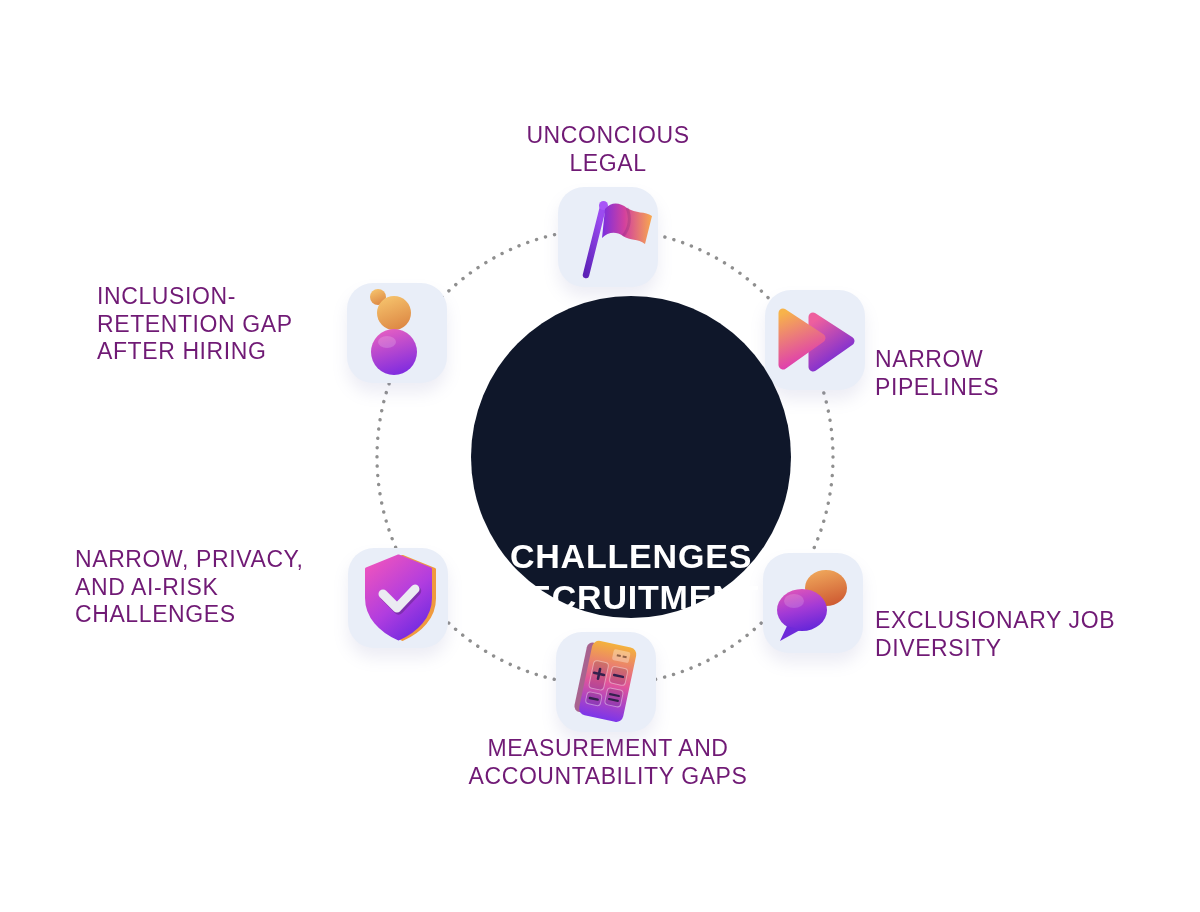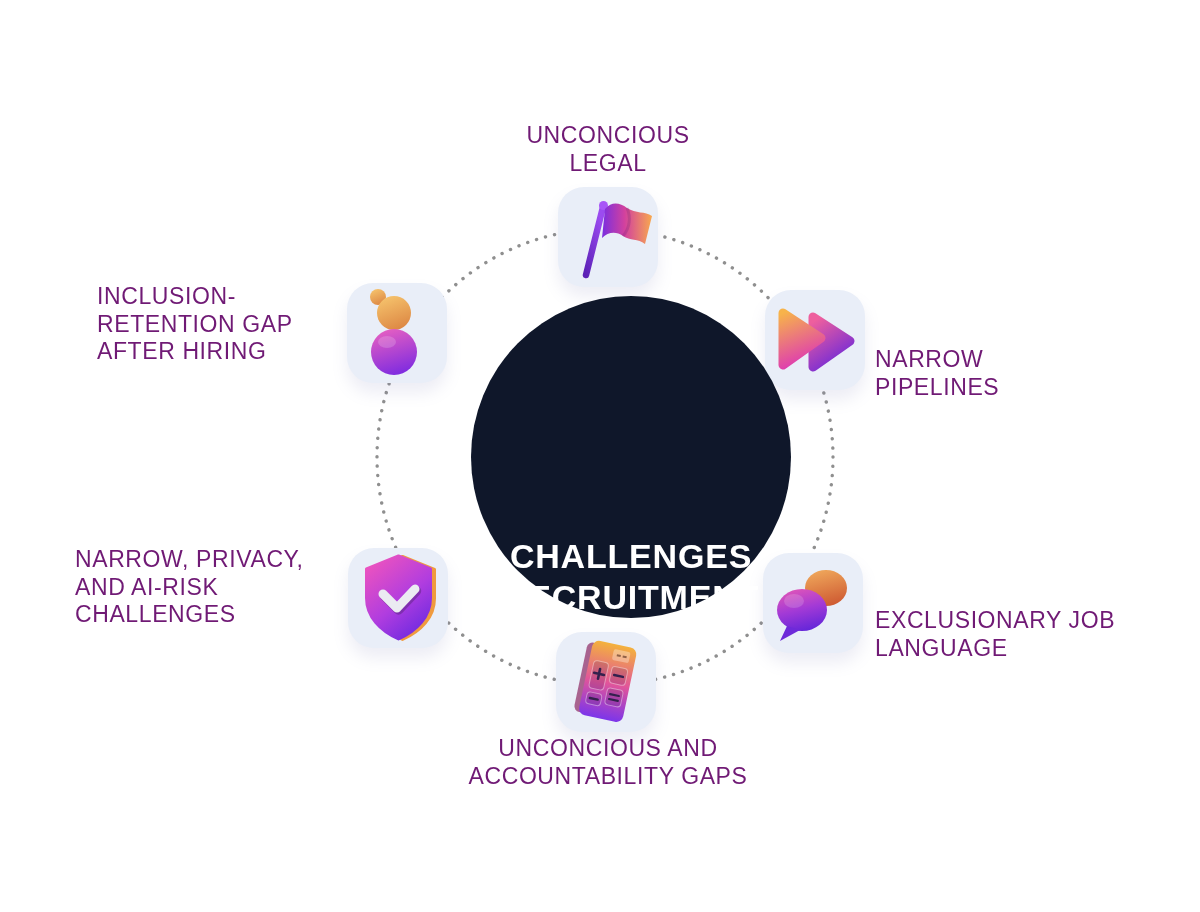--- a/index.html
+++ b/index.html
@@ -187,25 +187,25 @@
     <div>LEGAL</div>
   </div>
 
   <div class="node-label lbl-left lbl-narrow">
     <div>NARROW</div>
     <div>PIPELINES</div>
   </div>
 
   <div class="node-label lbl-left lbl-exclusionary">
     <div>EXCLUSIONARY JOB</div>
-    <div>LANGUAGE</div>
+    <div>DIVERSITY</div>
   </div>
 
   <div class="node-label lbl-center lbl-measurement">
-    <div>UNCONCIOUS AND</div>
+    <div>MEASUREMENT AND</div>
     <div>ACCOUNTABILITY GAPS</div>
   </div>
 
   <div class="node-label lbl-right lbl-legal">
     <div>NARROW, PRIVACY,</div>
     <div>AND AI-RISK</div>
     <div>CHALLENGES</div>
   </div>
 
   <div class="node-label lbl-right lbl-inclusion">

